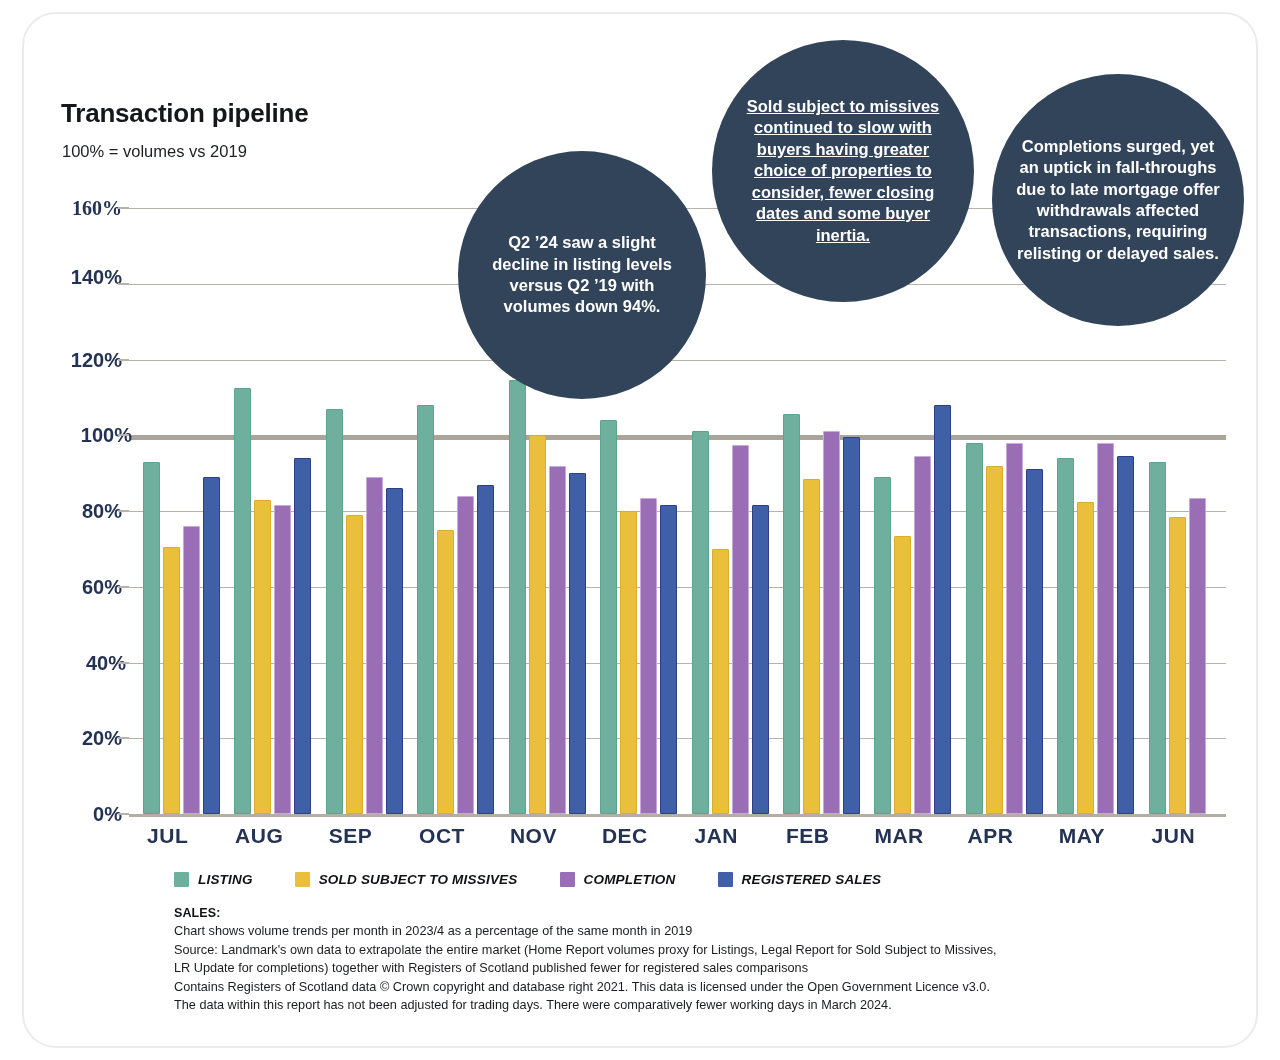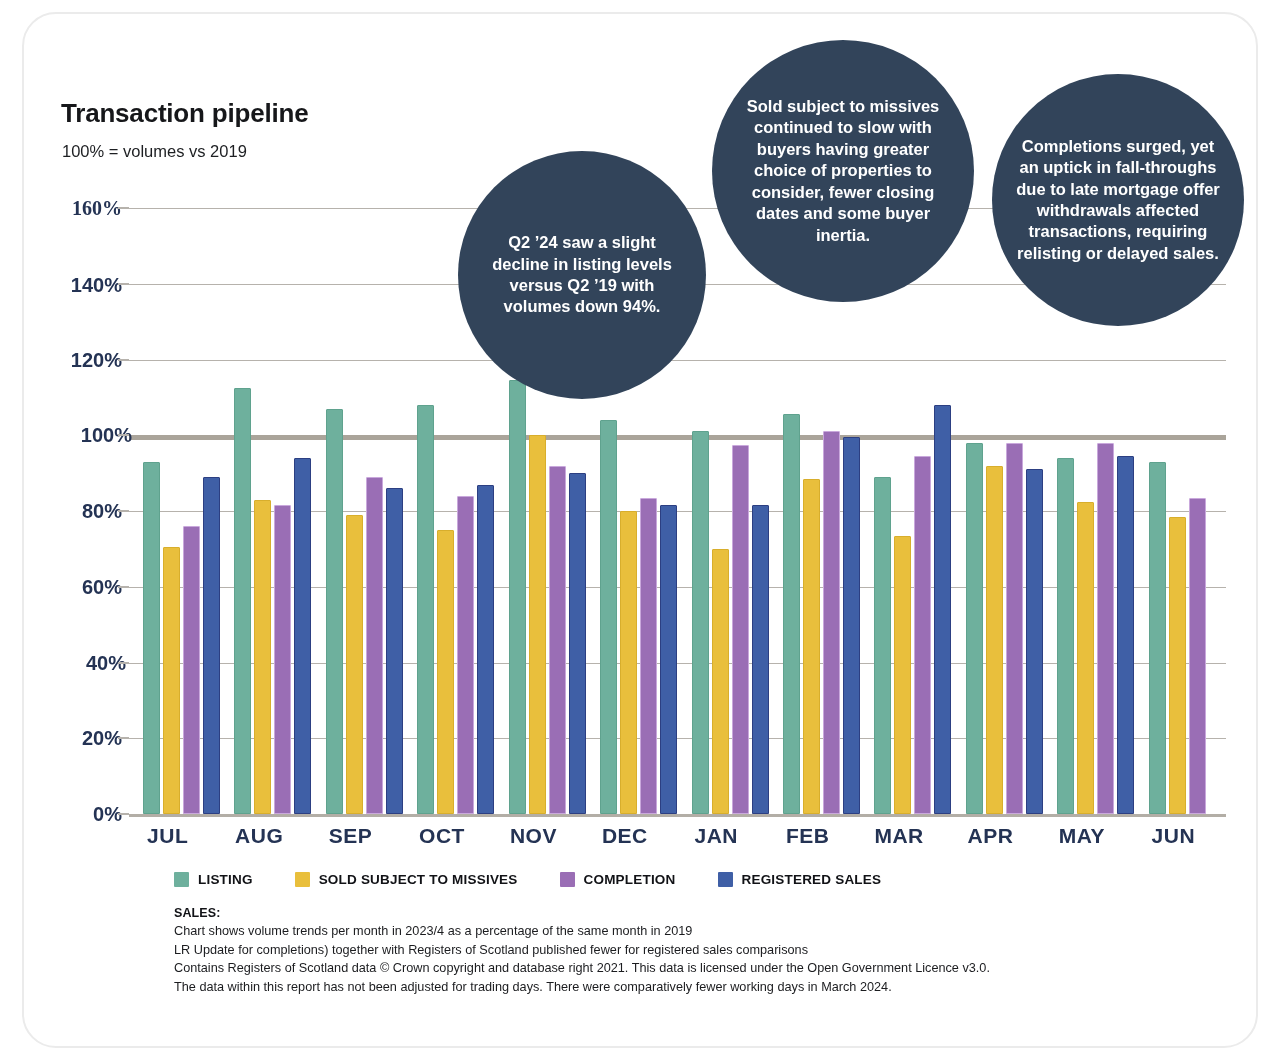--- a/index.html
+++ b/index.html
@@ -92,21 +92,21 @@
     text-align: center;
     letter-spacing: 0.5px;
     padding-right: 14px;
   }
 
   
   #legend {
     position: absolute; left: 150px; top: 858px;
     display: flex; align-items: center;
   }
-  .legend-item { display: flex; align-items: flex-end; margin-right: 42px; }
+  .legend-item { display: flex; align-items: flex-end; margin-right: 42px; font-style: italic; }
   .legend-swatch {
     width: 15px; height: 15px; margin-right: 9px; border-radius: 1px;
   }
   .legend-label {
     font-size: 13.5px; font-weight: bold; color: #111216;
     letter-spacing: 0.2px;
   }
 
   
   #notes {
@@ -134,20 +134,21 @@
     padding: 0 30px;
   }
   #bubble-1 {
     left: 434px; top: 137px; width: 248px; height: 248px;
     font-size: 16.5px;
   }
   #bubble-2 {
     left: 688px; top: 26px; width: 262px; height: 262px;
     font-size: 16.5px;
     padding: 0 22px;
+    text-decoration: underline;
   }
   #bubble-3 {
     left: 968px; top: 60px; width: 252px; height: 252px;
     font-size: 16.5px;
     padding: 0 20px;
   }
 </style>
 </head>
 <body>
 
@@ -252,21 +253,21 @@
       <div class="ytick" style="top: 648.5px; left: 4px; width: 98px; position: absolute;">40%</div>
       <div class="tickmark" style="top: 648.5px; left: 94px; position: absolute;"></div>
       <div class="ytick" style="top: 572.75px; left: 0px; width: 98px; position: absolute;">60%</div>
       <div class="tickmark" style="top: 572.75px; left: 94px; position: absolute;"></div>
       <div class="ytick" style="top: 497px; left: 0px; width: 98px; position: absolute;">80%</div>
       <div class="tickmark" style="top: 497px; left: 94px; position: absolute;"></div>
       <div class="ytick" style="top: 421.25px; left: 10px; width: 98px; position: absolute;">100%</div>
       <div class="tickmark" style="top: 421.25px; left: 94px; position: absolute;"></div>
       <div class="ytick" style="top: 345.5px; left: 0px; width: 98px; position: absolute;">120%</div>
       <div class="tickmark" style="top: 345.5px; left: 94px; position: absolute;"></div>
-      <div class="ytick" style="top: 271px; left: 0px; width: 98px; position: absolute;">140%</div>
+      <div class="ytick" style="top: 263px; left: 0px; width: 98px; position: absolute;">140%</div>
       <div class="tickmark" style="top: 269.75px; left: 94px; position: absolute;"></div>
       <div class="ytick" style="top: 194px; left: 0px; width: 98px; position: absolute; font-family: Liberation Serif, serif;">160%</div>
       <div class="tickmark" style="top: 194px; left: 94px; position: absolute;"></div>
     </div>
 
   <div id="xlabels">
       <div class="xlabel">JUL</div>
       <div class="xlabel">AUG</div>
       <div class="xlabel">SEP</div>
       <div class="xlabel">OCT</div>
@@ -296,20 +297,21 @@
       <div class="legend-item">
         <span class="legend-swatch" style="background: rgb(63, 95, 166);"></span>
         <span class="legend-label">REGISTERED SALES</span>
       </div>
     </div>
 
   <div id="notes">
     <div id="notes-title">SALES:</div>
     <div id="notes-lines">
         <div class="note-line">Chart shows volume trends per month in 2023/4 as a percentage of the same month in 2019</div>
+        <div class="note-line">Source: Landmark's own data to extrapolate the entire market (Home Report volumes proxy for Listings, Legal Report for Sold Subject to Missives,</div>
         <div class="note-line">LR Update for completions) together with Registers of Scotland published fewer for registered sales comparisons</div>
         <div class="note-line">Contains Registers of Scotland data © Crown copyright and database right 2021. This data is licensed under the Open Government Licence v3.0.</div>
         <div class="note-line">The data within this report has not been adjusted for trading days. There were comparatively fewer working days in March 2024.</div>
       </div>
   </div>
 
   <div class="bubble" id="bubble-1">Q2 ’24 saw a slight decline in listing levels versus Q2 ’19 with volumes down 94%.</div>
   <div class="bubble" id="bubble-2">Sold subject to missives continued to slow with buyers having greater choice of properties to consider, fewer closing dates and some buyer inertia.</div>
   <div class="bubble" id="bubble-3">Completions surged, yet an uptick in fall-throughs due to late mortgage offer withdrawals affected transactions, requiring relisting or delayed sales.</div>
 

